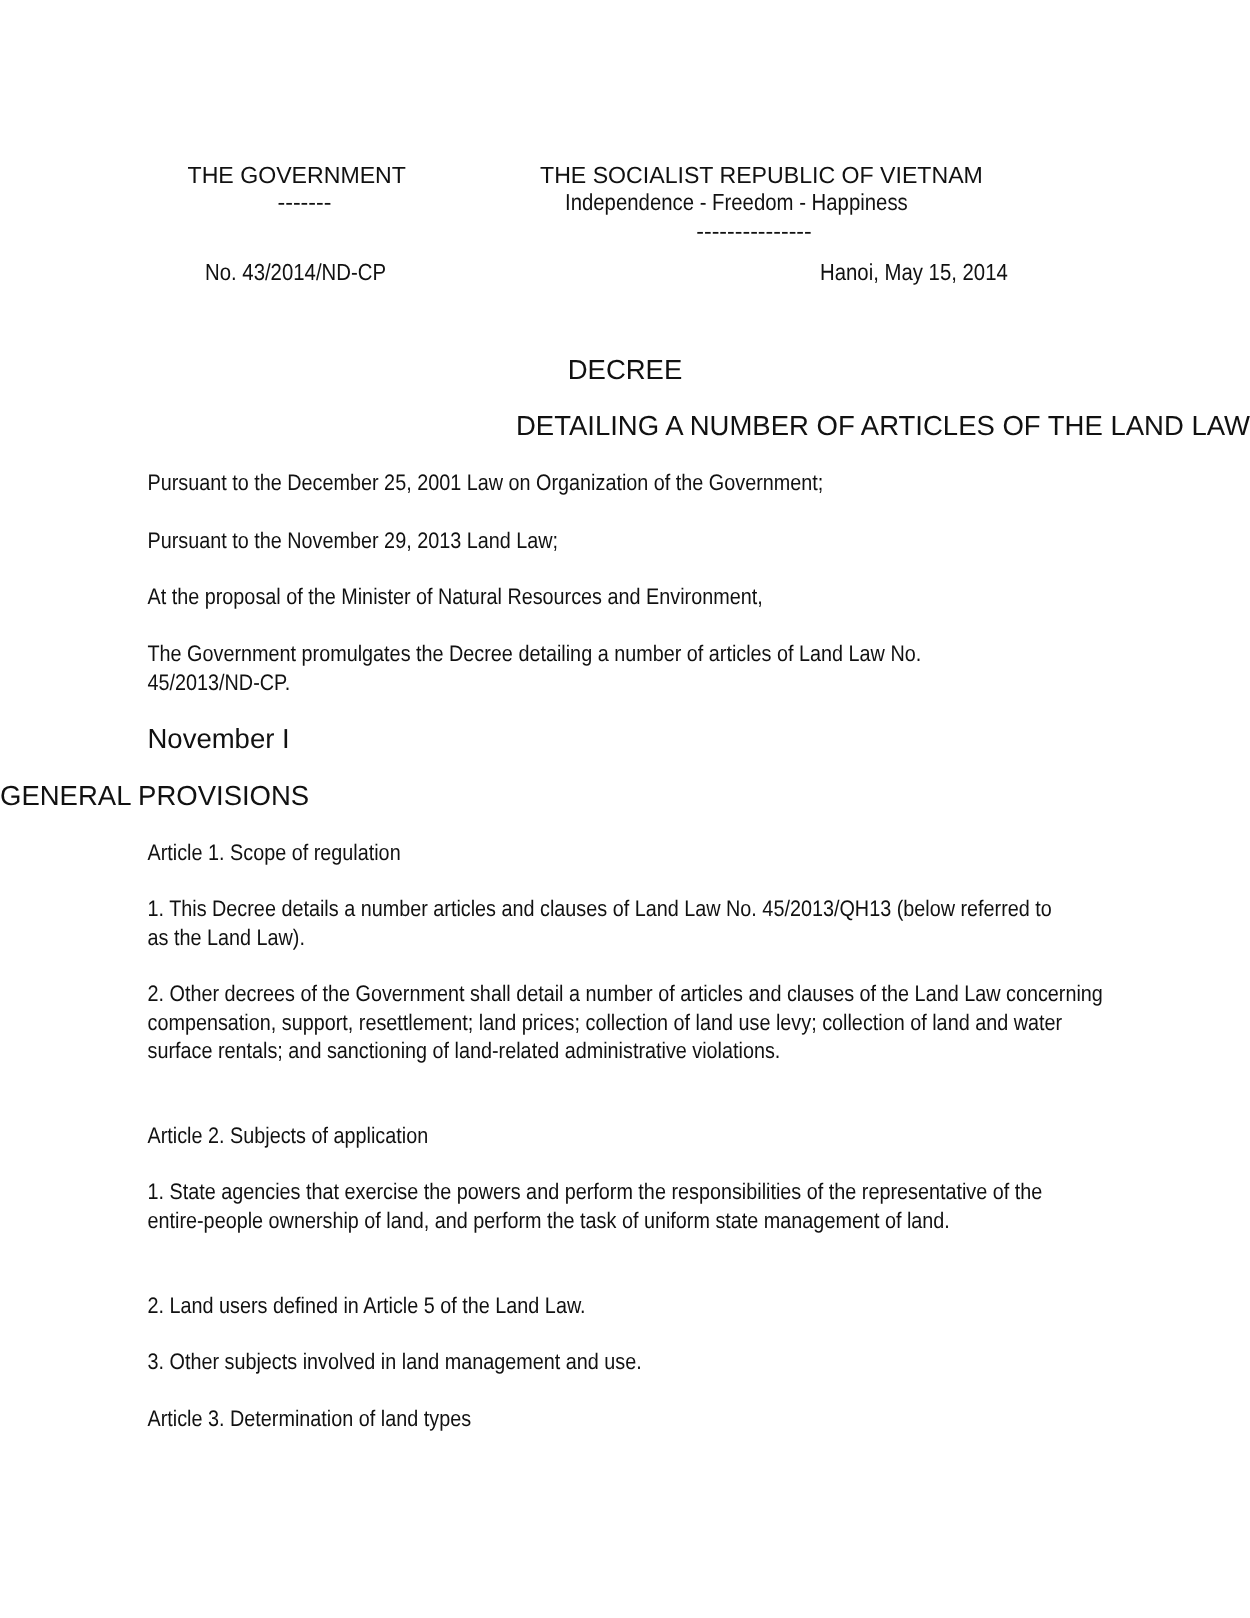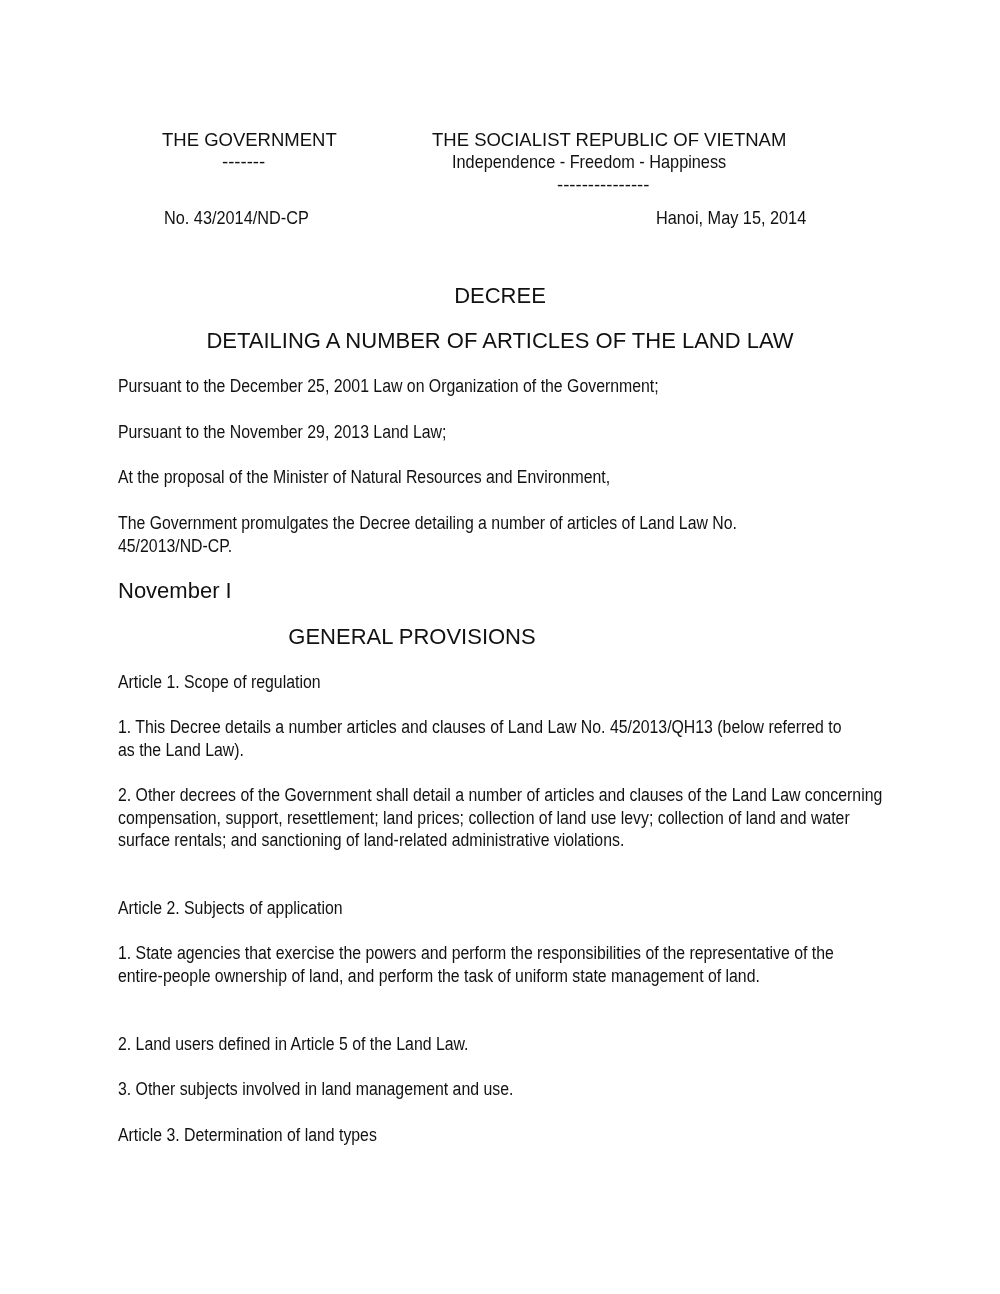--- a/index.html
+++ b/index.html
@@ -8,38 +8,38 @@
   .t { position: absolute; white-space: nowrap; font-size: 22px; line-height: 22px;
        transform-origin: left top; }
   .c { transform: scaleX(0.88); }
   .hdr { font-size: 18.5px; }
   .para { position: absolute; left: 118px; width: 870px; font-size: 18px; line-height: 22.5px;
           transform: scaleX(0.88); transform-origin: left top; white-space: normal; }
 </style>
 </head>
 <body>
 
-<div class="t hdr" style="left:162px; top:129px;">THE GOVERNMENT</div>
+<div class="t hdr" style="left:150px; top:129px;">THE GOVERNMENT</div>
 <div class="t hdr" style="left:222px; top:151px;">-------</div>
 <div class="t hdr" style="left:432px; top:129px;">THE SOCIALIST REPUBLIC OF VIETNAM</div>
 <div class="t c hdr" style="left:452px; top:151px;">Independence - Freedom - Happiness</div>
 <div class="t hdr" style="left:557px; top:174px;">---------------</div>
 <div class="t c hdr" style="left:164px; top:207px;">No. 43/2014/ND-CP</div>
 <div class="t c hdr" style="left:656px; top:207px;">Hanoi, May 15, 2014</div>
 
 <div class="t" style="left:0; width:1000px; text-align:center; top:285px;">DECREE</div>
-<div class="t" style="left:0; width:1000px; text-align:center; top:330px;">DETAILING A NUMBER OF ARTICLES OF THE LAND LAW</div>
+<div class="t" style="left:0; width:1000px; text-align:right; top:330px;">DETAILING A NUMBER OF ARTICLES OF THE LAND LAW</div>
 
 <div class="para" style="top:375px;">Pursuant to the December 25, 2001 Law on Organization of the Government;</div>
 <div class="para" style="top:421px;">Pursuant to the November 29, 2013 Land Law;</div>
 <div class="para" style="top:466px;">At the proposal of the Minister of Natural Resources and Environment,</div>
 <div class="para" style="top:512px; width:800px;">The Government promulgates the Decree detailing a number of articles of Land Law No. 45/2013/ND-CP.</div>
 
 <div class="t" style="left:118px; top:580px;">November I</div>
-<div class="t" style="left:0; width:824px; text-align:center; top:626px;">GENERAL PROVISIONS</div>
+<div class="t" style="left:0; width:824px; top:626px;">GENERAL PROVISIONS</div>
 
 <div class="para" style="top:671px;">Article 1. Scope of regulation</div>
 <div class="para" style="top:716px; width:835px;">1. This Decree details a number articles and clauses of Land Law No. 45/2013/QH13 (below referred to as the Land Law).</div>
 <div class="para" style="top:784px; width:875px;">2. Other decrees of the Government shall detail a number of articles and clauses of the Land Law concerning compensation, support, resettlement; land prices; collection of land use levy; collection of land and water surface rentals; and sanctioning of land-related administrative violations.</div>
 
 <div class="para" style="top:897px;">Article 2. Subjects of application</div>
 <div class="para" style="top:942px; width:860px;">1. State agencies that exercise the powers and perform the responsibilities of the representative of the entire-people ownership of land, and perform the task of uniform state management of land.</div>
 <div class="para" style="top:1033px;">2. Land users defined in Article 5 of the Land Law.</div>
 <div class="para" style="top:1078px;">3. Other subjects involved in land management and use.</div>
 

